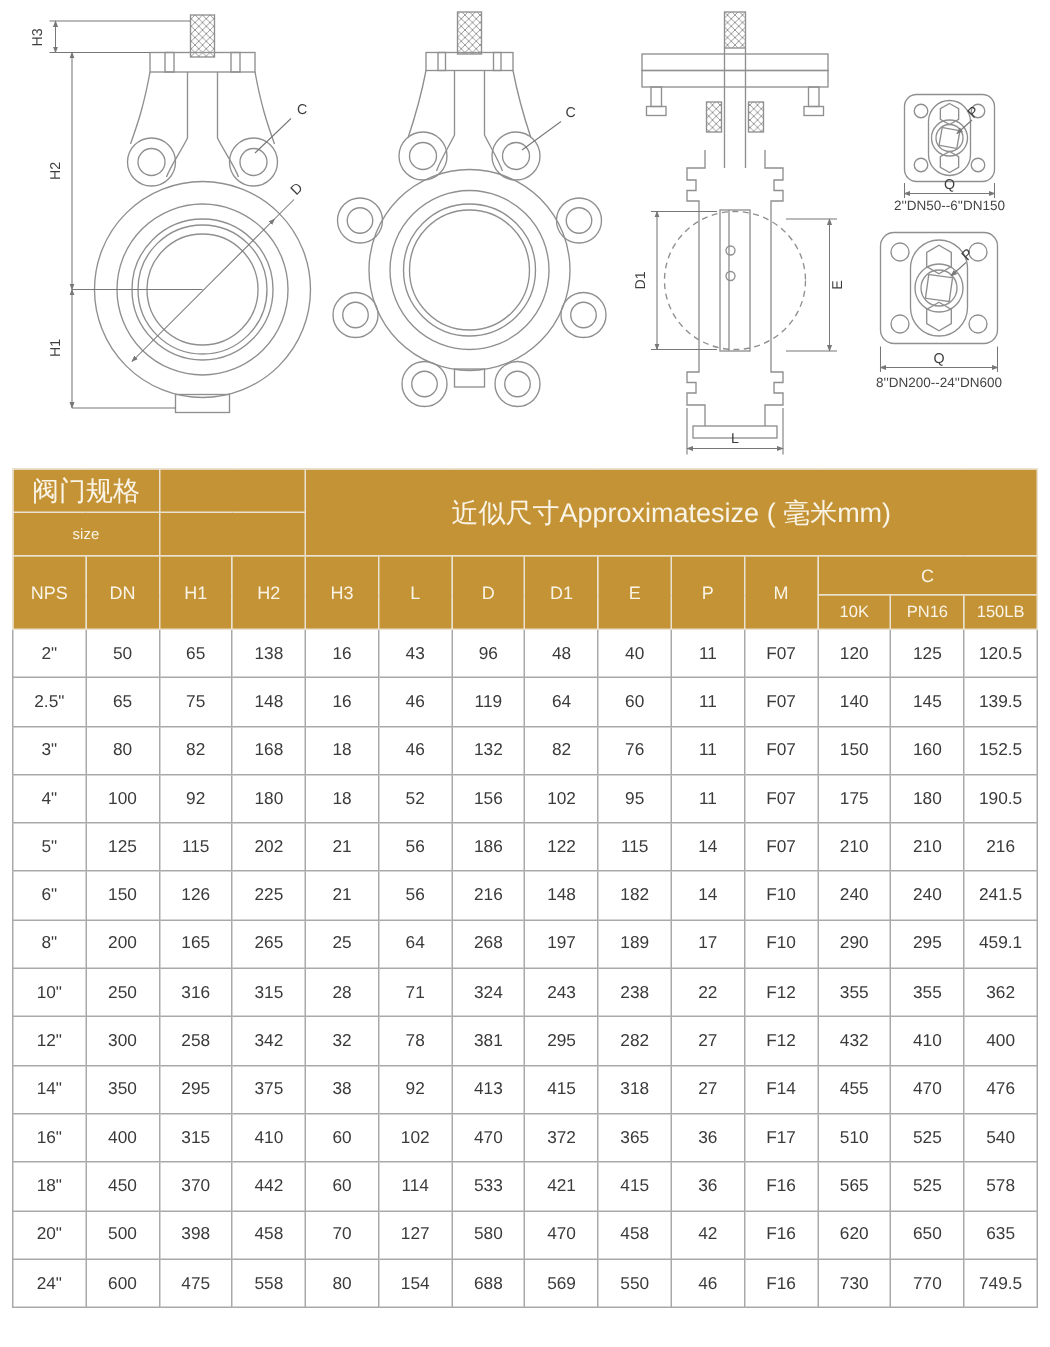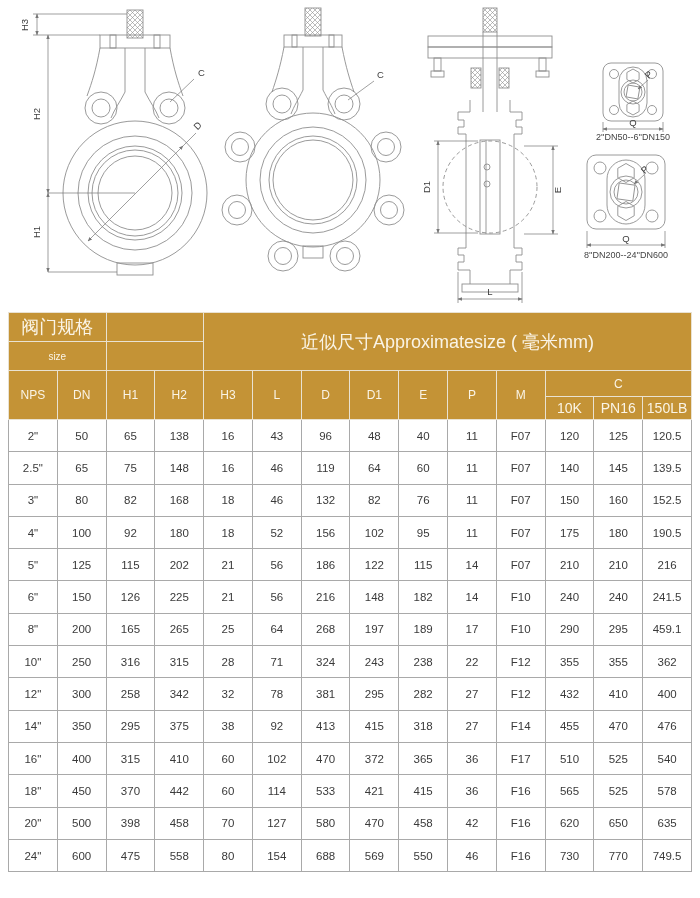--- a/index.html
+++ b/index.html
@@ -24,21 +24,21 @@
     background:var(--header-bg,#C49336);
     color:var(--header-text,#FAF4E6);
     font-weight:normal;
     border:1px solid #e9e2d2;
     text-align:center;vertical-align:middle;
     font-size:12px;
   }
   table.dim thead tr.hr1 th{height:26px;font-size:18px;}
   table.dim thead tr.hr2 th{height:26px;font-size:10px;}
   table.dim thead tr.hr3 th{height:23px;}
-  table.dim thead tr.hr4 th{height:20px;font-size:14px;}
+  table.dim thead tr.hr4 th{height:20px;font-size:11px;}
   table.dim td{
     background:#fff;color:var(--body-text,#3a3a3a);
     border:1px solid var(--grid,#a9a9a9);
     text-align:center;vertical-align:middle;
     height:31.3px;font-size:11.5px;padding:0;
   }
 </style>
 </head>
 <body>
 

